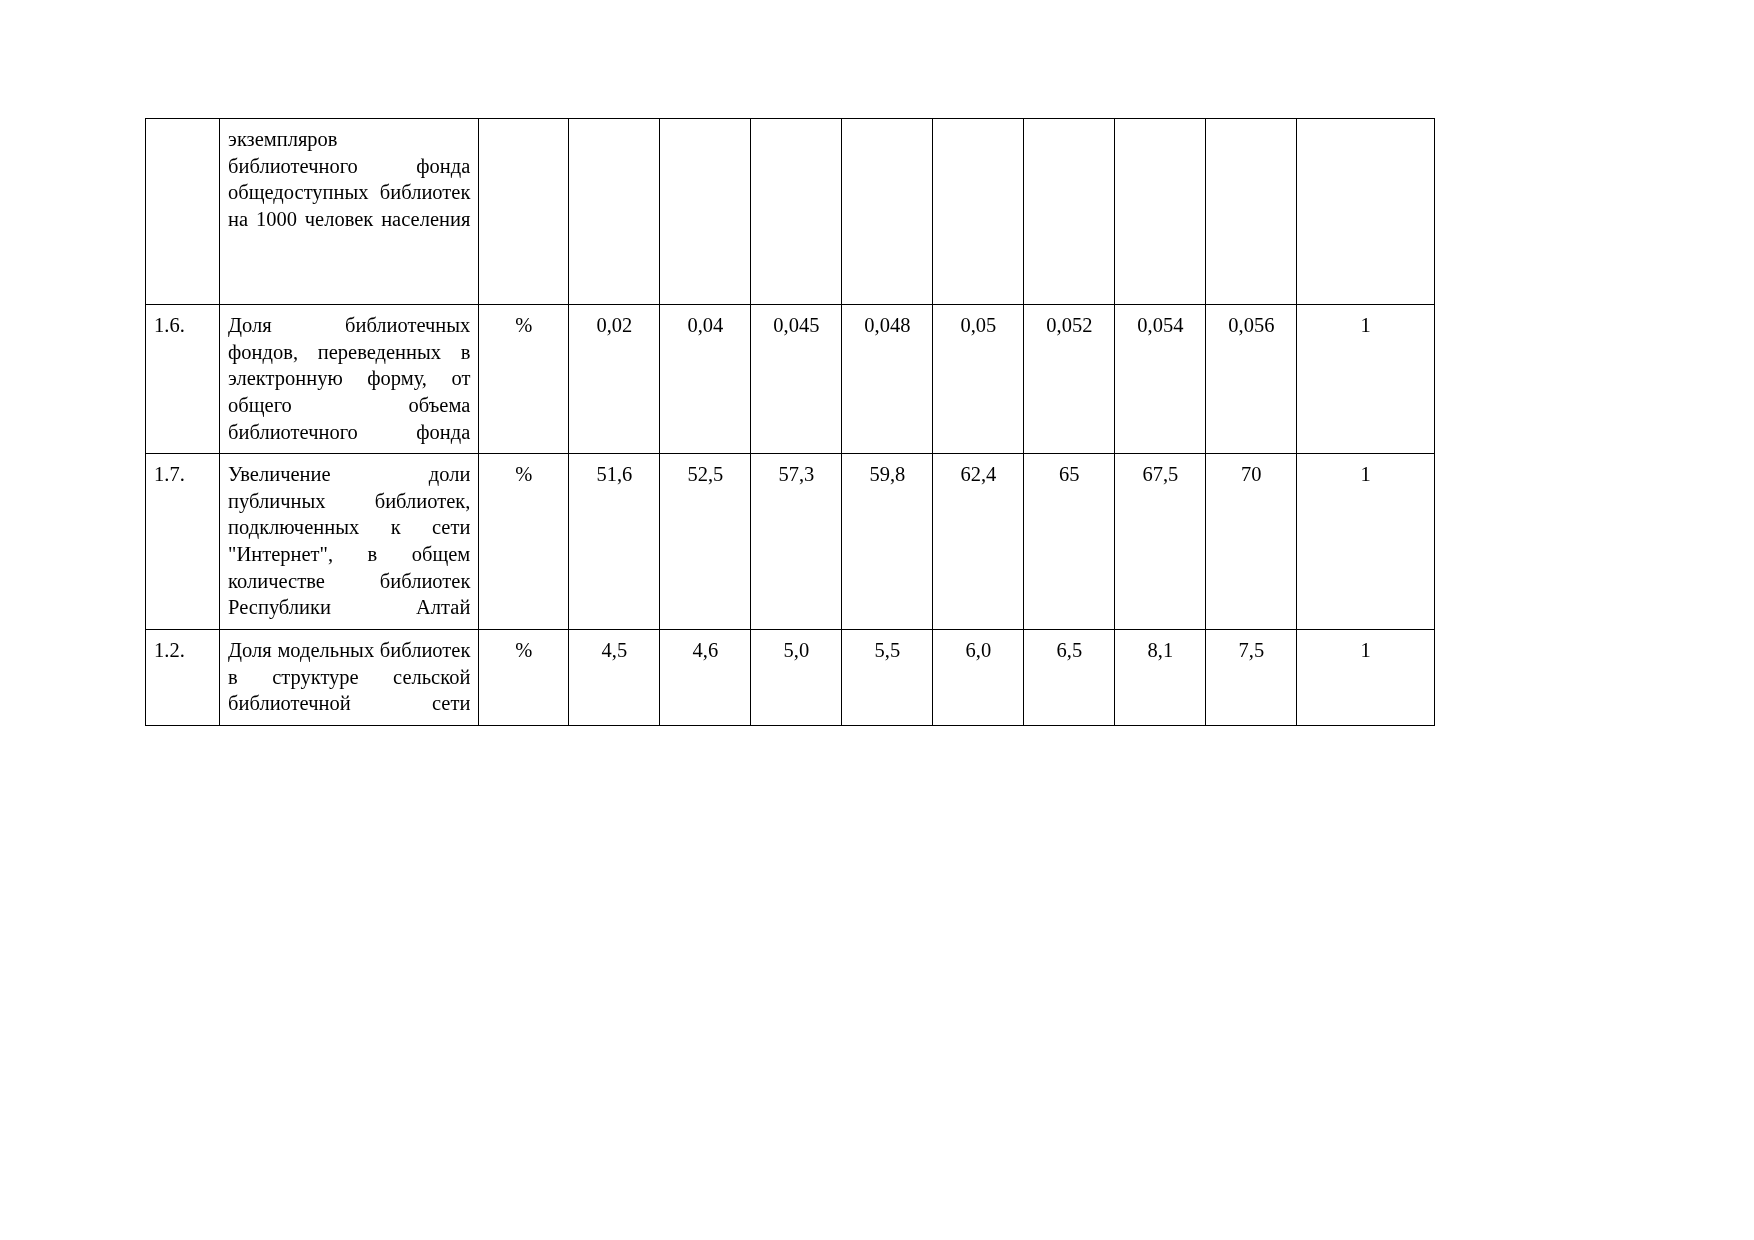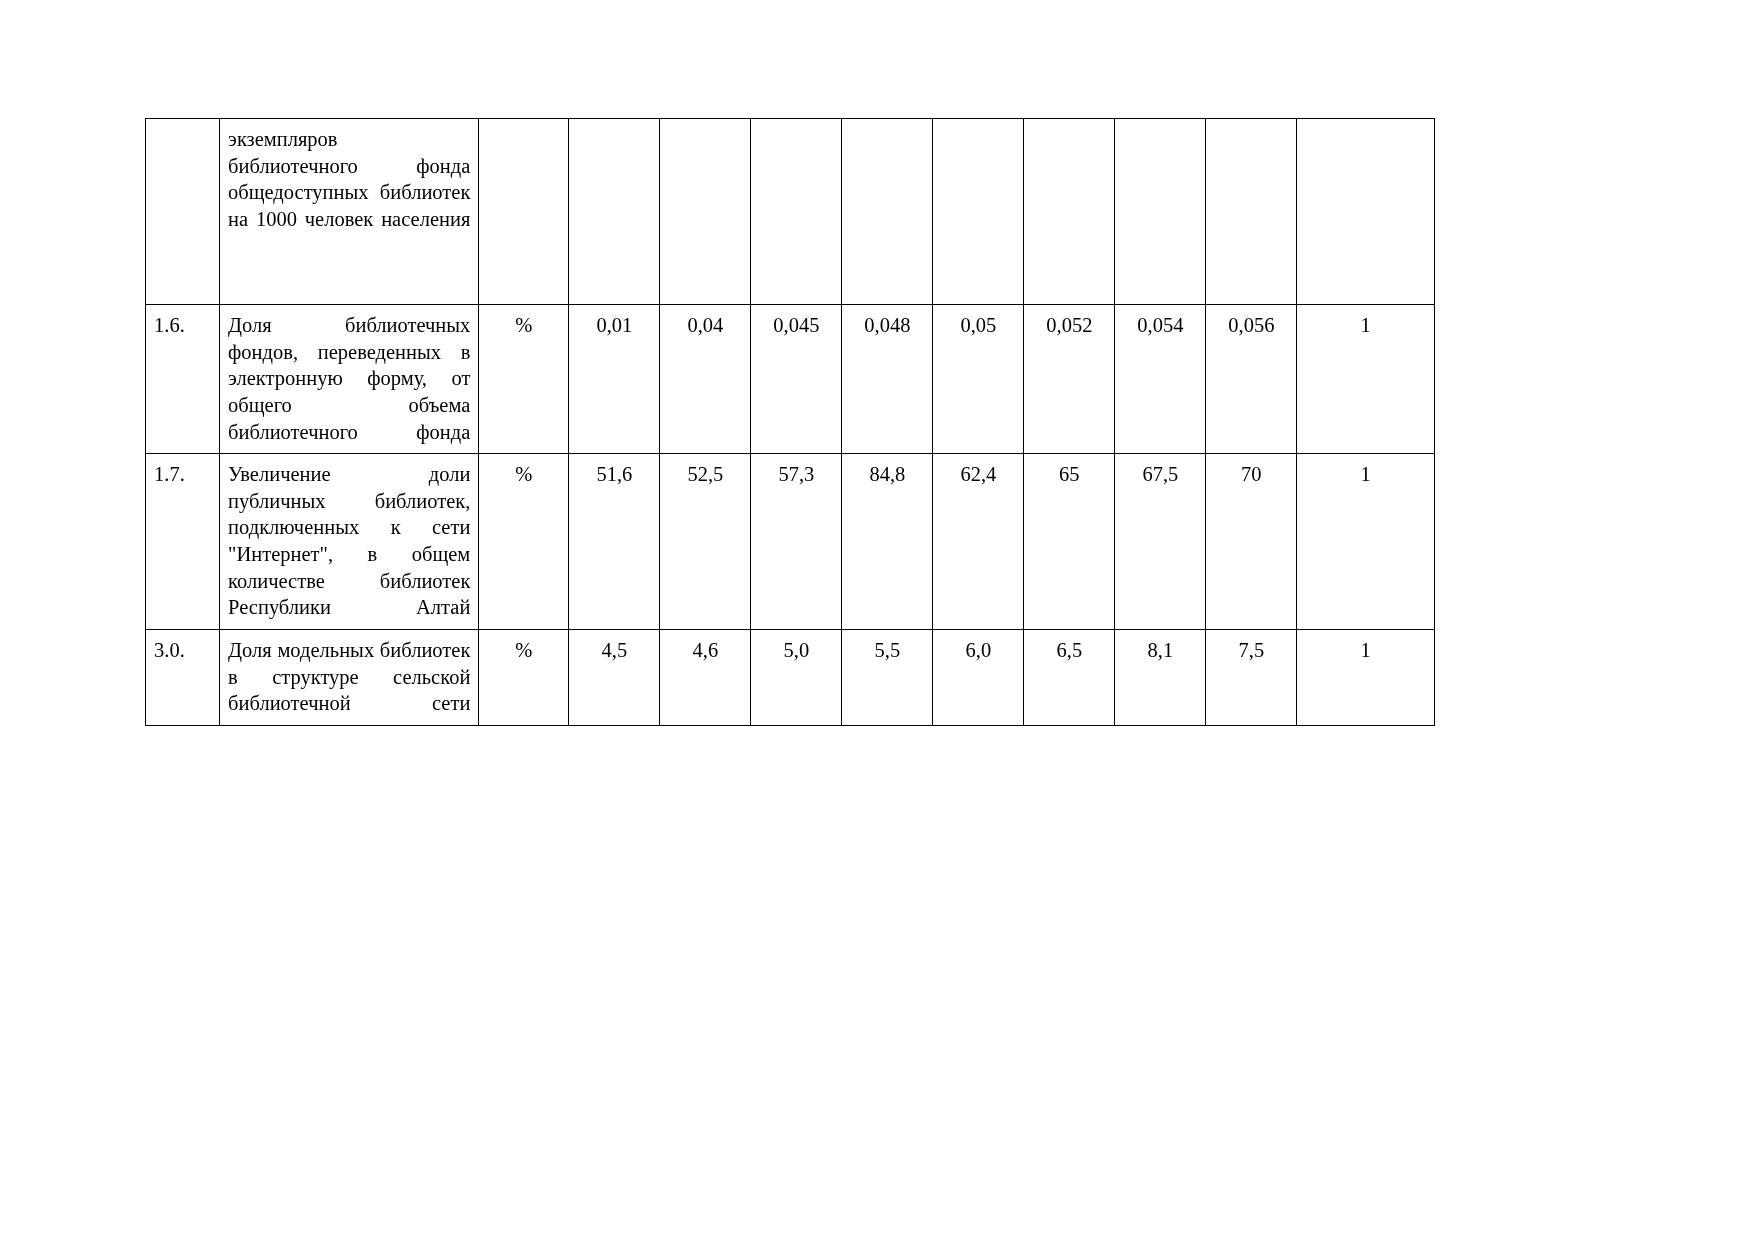--- a/index.html
+++ b/index.html
@@ -103,48 +103,48 @@
           <td class="cell-val"></td>
           <td class="cell-val"></td>
           <td class="cell-val"></td>
           <td class="cell-src"></td>
         </tr>
 
         <tr>
           <td class="cell-num">1.6.</td>
           <td class="cell-name">Доля библиотечных фондов, переведенных в электронную форму, от общего объема библиотечного фонда</td>
           <td class="cell-unit">%</td>
-          <td class="cell-val">0,01</td>
+          <td class="cell-val">0,02</td>
           <td class="cell-val">0,04</td>
           <td class="cell-val">0,045</td>
           <td class="cell-val">0,048</td>
           <td class="cell-val">0,05</td>
           <td class="cell-val">0,052</td>
           <td class="cell-val">0,054</td>
           <td class="cell-val">0,056</td>
           <td class="cell-src">1</td>
         </tr>
 
         <tr>
           <td class="cell-num">1.7.</td>
           <td class="cell-name">Увеличение доли публичных библиотек, подключенных к сети "Интернет", в общем количестве библиотек Республики Алтай</td>
           <td class="cell-unit">%</td>
           <td class="cell-val">51,6</td>
           <td class="cell-val">52,5</td>
           <td class="cell-val">57,3</td>
-          <td class="cell-val">84,8</td>
+          <td class="cell-val">59,8</td>
           <td class="cell-val">62,4</td>
           <td class="cell-val">65</td>
           <td class="cell-val">67,5</td>
           <td class="cell-val">70</td>
           <td class="cell-src">1</td>
         </tr>
 
         <tr>
-          <td class="cell-num">3.0.</td>
+          <td class="cell-num">1.2.</td>
           <td class="cell-name">Доля модельных библиотек в структуре сельской библиотечной сети</td>
           <td class="cell-unit">%</td>
           <td class="cell-val">4,5</td>
           <td class="cell-val">4,6</td>
           <td class="cell-val">5,0</td>
           <td class="cell-val">5,5</td>
           <td class="cell-val">6,0</td>
           <td class="cell-val">6,5</td>
           <td class="cell-val">8,1</td>
           <td class="cell-val">7,5</td>

